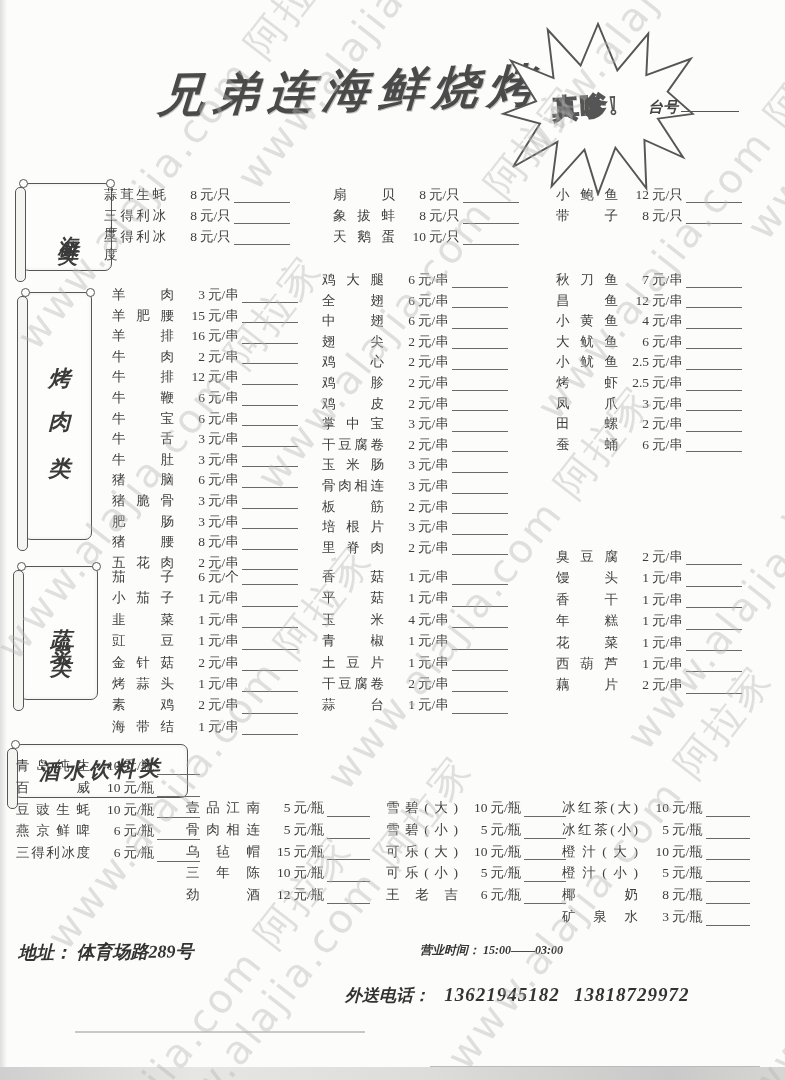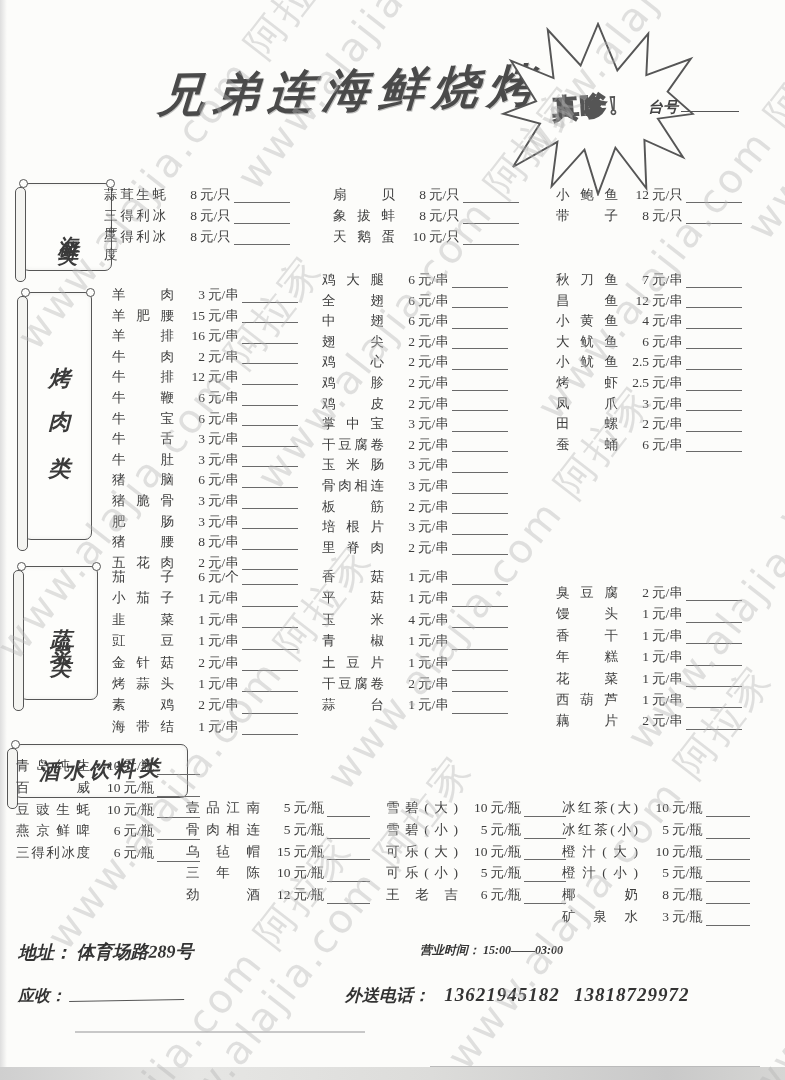--- a/index.html
+++ b/index.html
@@ -464,21 +464,21 @@
         <span class="un">元/串</span>
         <span class="ln"></span>
       </div>
       <div class="row">
         <span class="nm">蒜台</span>
         <span class="pr">1</span>
         <span class="un">元/串</span>
         <span class="ln"></span>
       </div>
     </div>
-  <div class="col" style="left:556px;top:584px;width:205px;--rh:21.4px">
+  <div class="col" style="left:556px;top:548px;width:205px;--rh:21.4px">
       <div class="row">
         <span class="nm">臭豆腐</span>
         <span class="pr">2</span>
         <span class="un">元/串</span>
         <span class="ln"></span>
       </div>
       <div class="row">
         <span class="nm">馒头</span>
         <span class="pr">1</span>
         <span class="un">元/串</span>
@@ -651,23 +651,20 @@
       </div>
     </div>
 
   <div class="footer-item addr">
     <span>地址：</span>
     <span>体育场路289号</span>
   </div>
   <div class="footer-item hours">
     <span>营业时间：</span>
     <span>15:00——03:00</span>
-  </div>
-  <div class="footer-item recv">
-    <span>应收：</span><span class="blank-inline"></span>
   </div>
   <div class="footer-item deliv">
     <span>外送电话：</span>
     <span class="phone">13621945182</span>
     <span class="phone">13818729972</span>
   </div>
 
   <div class="smudge" style="left:75px;top:1031px;width:290px;height:2px;background:#c8c8c8"></div>
   <div class="smudge" style="left:430px;top:1066px;width:330px;height:2px;background:#9f9f9f;opacity:.7"></div>
   <div class="smudge" style="left:160px;top:1069px;width:140px;height:1px;background:#bfbfbf"></div>

